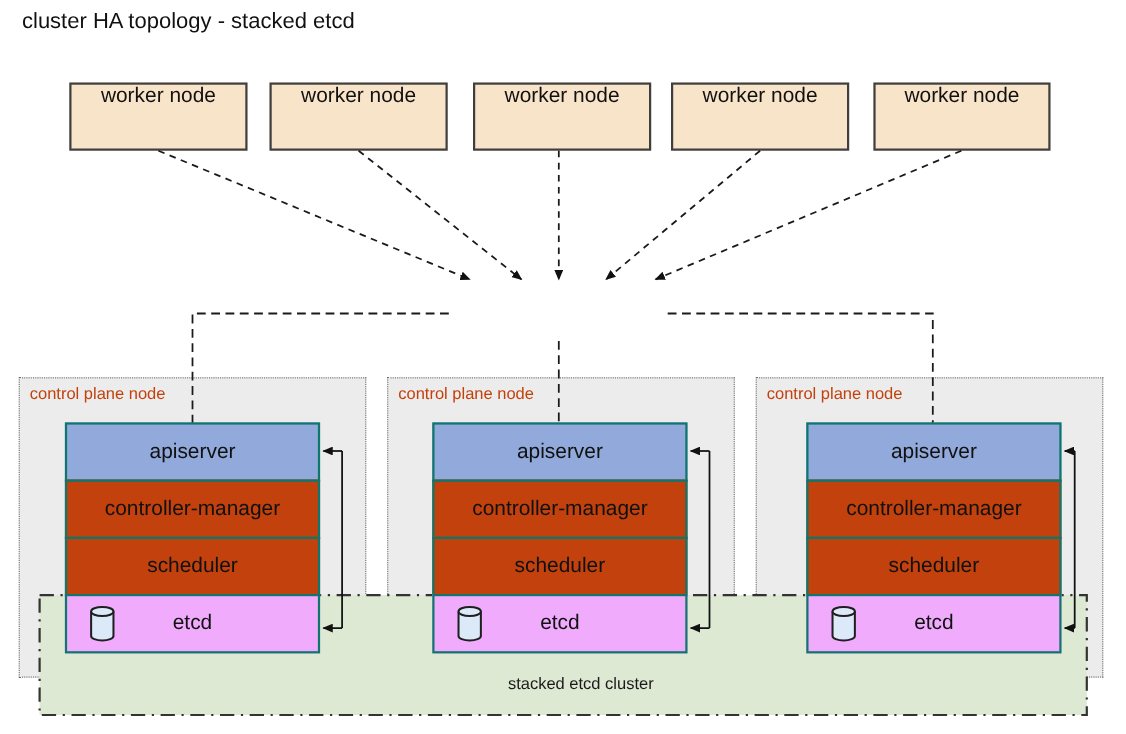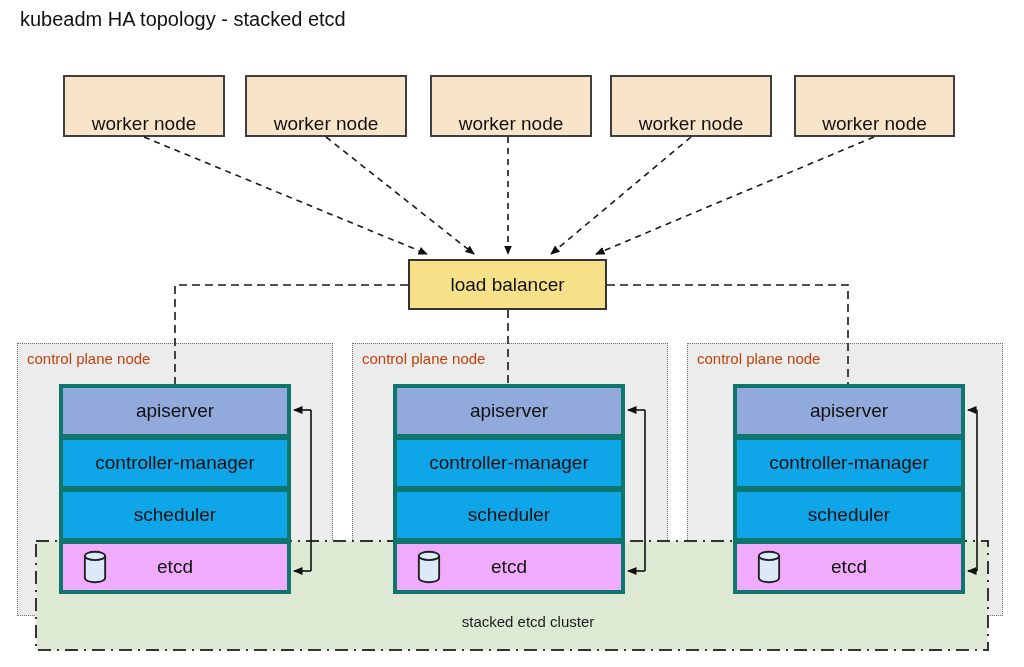--- a/index.html
+++ b/index.html
@@ -4,73 +4,70 @@
 <style>
   html,body{margin:0;padding:0;background:#ffffff;}
   #canvas{
     position:relative;width:1024px;height:667px;background:#ffffff;overflow:hidden;
     font-family:"Liberation Sans", sans-serif;color:#111;
   }
   .abs{position:absolute;box-sizing:border-box;}
   .title{font-size:20px;color:#111;white-space:nowrap;z-index:3;}
   .worker{
     background:#f8e4c9;border:2px solid #3f3f3f;z-index:3;
-    display:flex;align-items:flex-end;justify-content:center;
+    display:flex;align-items:flex-start;justify-content:center;
     font-size:19px;
   }
   .lb{
     background:#f6e189;border:2px solid #333;z-index:3;
     display:flex;align-items:center;justify-content:center;
     font-size:19px;
   }
   .cpnode{
     background:#ececec;border:1px dotted #6e6e6e;z-index:1;
   }
   .cpnode-label{font-size:15px;color:#c2410c;z-index:3;white-space:nowrap;}
   .comp{
-    border:4px solid #0f766e;z-index:3;
+    border:2px solid #0f766e;z-index:3;
     display:flex;align-items:center;justify-content:center;
     font-size:19px;
   }
   .comp.apiserver{background:#91a9db;}
-  .comp.light{background:#0ea5e9;}
+  .comp.light{background:#c2410c;}
   .comp.etcd{background:#f0abfc;}
   .dbicon{position:absolute;left:20px;top:50%;transform:translateY(-50%);z-index:4;}
   .cluster-label{
     font-size:15px;color:#1a1a1a;text-align:center;z-index:3;
   }
   svg.layer{position:absolute;left:0;top:0;z-index:4;pointer-events:none;}
   svg.midlayer{position:absolute;left:0;top:0;z-index:2;pointer-events:none;}
 </style>
 </head>
 <body>
 
 <div id="canvas">
 
-  <div class="abs title" style="left:20px;top:8px;">kubeadm HA topology - stacked etcd</div>
+  <div class="abs title" style="left:20px;top:8px;">cluster HA topology - stacked etcd</div>
 
   <div class="abs worker" style="left:63px;top:75px;width:162px;height:62px;">
     <span>worker node</span>
   </div>
   <div class="abs worker" style="left:245px;top:75px;width:162px;height:62px;">
     <span>worker node</span>
   </div>
   <div class="abs worker" style="left:430px;top:75px;width:162px;height:62px;">
     <span>worker node</span>
   </div>
   <div class="abs worker" style="left:610px;top:75px;width:162px;height:62px;">
     <span>worker node</span>
   </div>
   <div class="abs worker" style="left:794px;top:75px;width:161px;height:62px;">
     <span>worker node</span>
   </div>
 
-  <div class="abs lb" style="left:408px;top:259px;width:199px;height:51px;">
-    <span>load balancer</span>
-  </div>
 
   <div class="abs cpnode" style="left:17px;top:343px;width:316px;height:273px;"></div>
   <div class="abs cpnode" style="left:352px;top:343px;width:316px;height:273px;"></div>
   <div class="abs cpnode" style="left:687px;top:343px;width:316px;height:273px;"></div>
 
   <div class="abs cpnode-label" style="left:27px;top:350px;">control plane node</div>
   <div class="abs cpnode-label" style="left:362px;top:350px;">control plane node</div>
   <div class="abs cpnode-label" style="left:697px;top:350px;">control plane node</div>
 
   <svg class="midlayer" width="1024" height="667">

